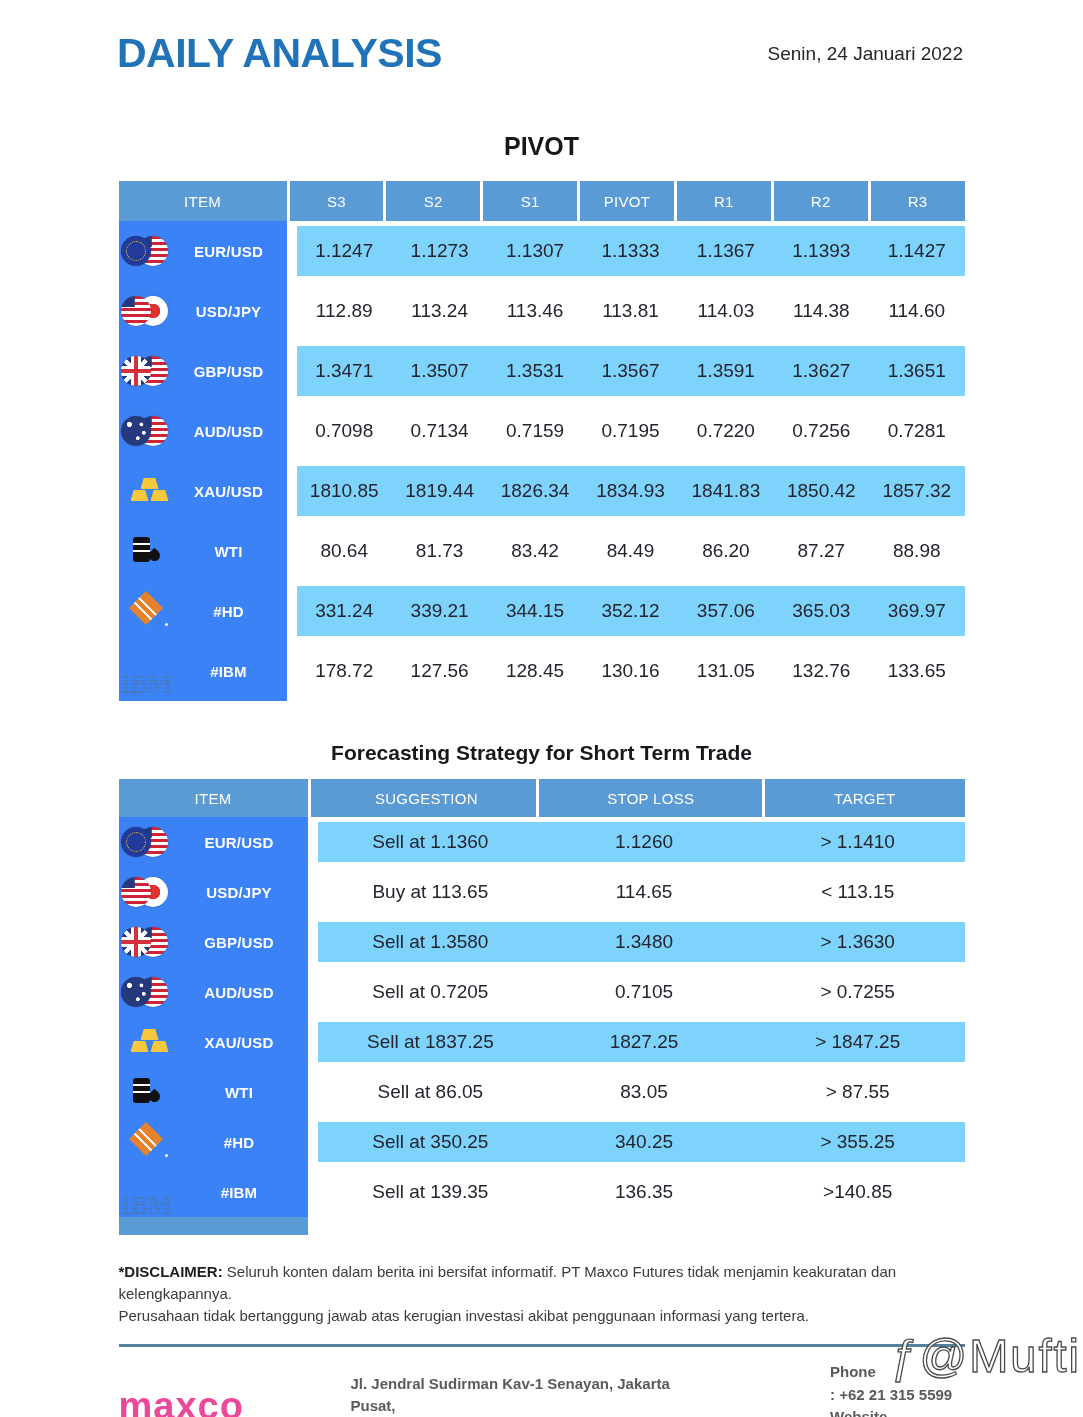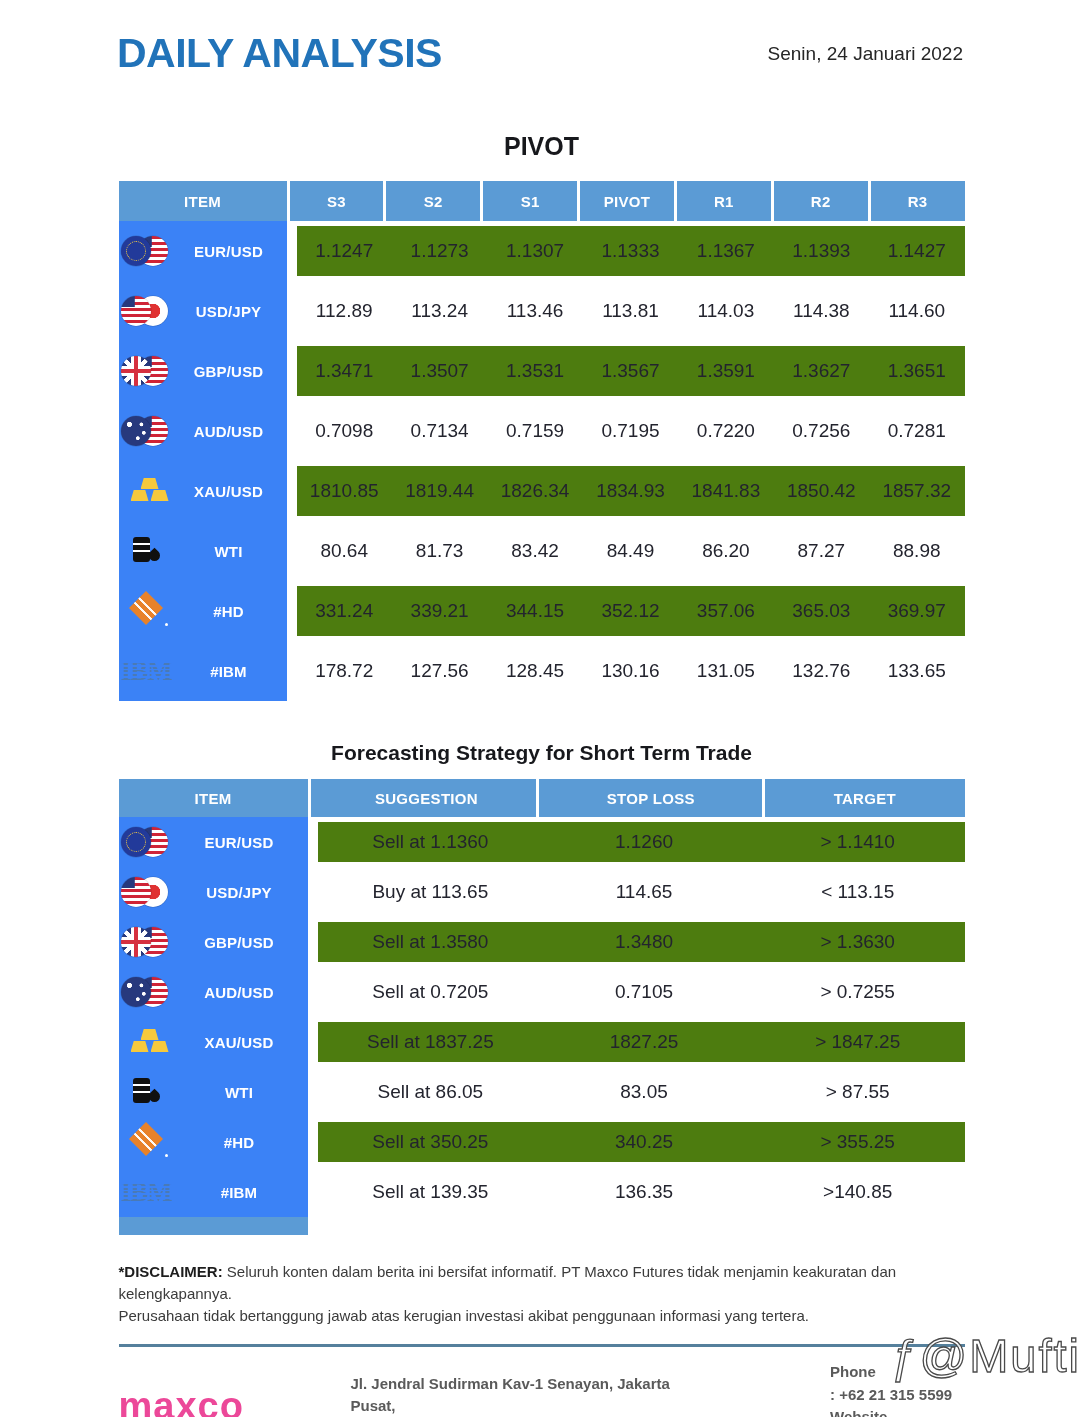--- a/index.html
+++ b/index.html
@@ -18,38 +18,38 @@
   .section-title { text-align:center; font-weight:700; color:#17181c; }
   .pivot-title { font-size:25px; margin-top:55px; }
   .forecast-title { font-size:21px; margin-top:40px; }
 
   
   .table { width:846px; margin:20px auto 0; }
   .forecast.table { margin-top:14px; }
   .t-header { display:flex; }
   .pivot .t-header { height:40px; }
   .forecast .t-header { height:38px; }
-  .hcell { background:#5b9bd5; color:#fff; font-weight:700; font-size:15px;
+  .hcell { background:#5b9bd5; color:#fff; font-weight:400; font-size:15px;
            display:flex; align-items:center; justify-content:center; letter-spacing:0.3px; }
   .h-val { border-left:3px solid #ffffff; }
   .pivot .h-item { width:168px; }
   .forecast .h-item { width:189px; }
   .pivot .h-val { flex:1 1 0; }
   .f-sug { flex:225 1 0;padding-left:6px; } .f-tgt { flex:204 1 0; } .f-stop { flex:228 1 0; }
 
   .trow { display:flex; }
   .pivot .trow { height:60px; }
   .forecast .trow { height:50px; }
   .c-item { background:#3b82f6; display:flex; align-items:center; }
   .pivot .c-item { width:168px; }
   .forecast .c-item { width:189px; }
   .item-label { flex:1; text-align:center; color:#ffffff; font-weight:700; font-size:15px;
                 letter-spacing:0.2px; padding-right:10px; }
   .band { flex:1; margin:5px 0 5px 10px; display:flex; align-items:center; }
-  .trow.light .band { background:#4d7c0f; }
+  .trow.light .band { background:#7dd3fc; }
   .cell { flex:1 1 0; text-align:center; font-size:19px; color:#23242e; }
   .col-extend { width:189px; height:18px; background:#5b9bd5; }
 
   
   .icon { width:62px; height:36px; position:relative; flex:0 0 62px; }
   .flag { position:absolute; width:30px; height:30px; border-radius:50%; top:3px;
           box-shadow:0 0 0 0.5px rgba(0,0,0,0.18); }
   .flag.front { left:2px; z-index:2; }
   .flag.back { left:19px; z-index:1; }
   .flag-usd { background:
@@ -85,21 +85,21 @@
   .drop { position:absolute; left:30px; top:17px; width:11px; height:11px; background:#101010;
       border-radius:0 50% 50% 50%; transform:rotate(45deg); }
 
   .hd-diamond { position:absolute; left:15px; top:3px; width:24px; height:24px;
       transform:rotate(45deg);
       background:
         linear-gradient(0deg, rgba(0,0,0,0) 28%, rgba(255,255,255,0.95) 28% 36%, rgba(0,0,0,0) 36% 54%, rgba(255,255,255,0.95) 54% 62%, rgba(0,0,0,0) 62%),
         #e8822a; }
   .hd-dot { position:absolute; left:46px; top:30px; width:3px; height:3px; border-radius:50%; background:#ffffff; }
 
-  .ibm-text { position:absolute; left:2px; top:3px;
+  .ibm-text { position:absolute; left:2px; top:16px;
       font-family:"Liberation Serif", serif; font-weight:700; font-size:27px; letter-spacing:-1px;
       background:repeating-linear-gradient(180deg,#4a7ab5 0 2px, rgba(0,0,0,0) 2px 3.6px);
       -webkit-background-clip:text; background-clip:text; color:transparent; }
 
   
   .disclaimer { width:846px; margin:26px auto 0; font-size:15px; color:#3b3b3b; line-height:1.45; }
   .disclaimer .dlabel { font-weight:700; color:#1d1d1d; }
 
   
   .footer { width:846px; margin:18px auto 0; border-top:3px solid #55809c; padding-top:14px;

